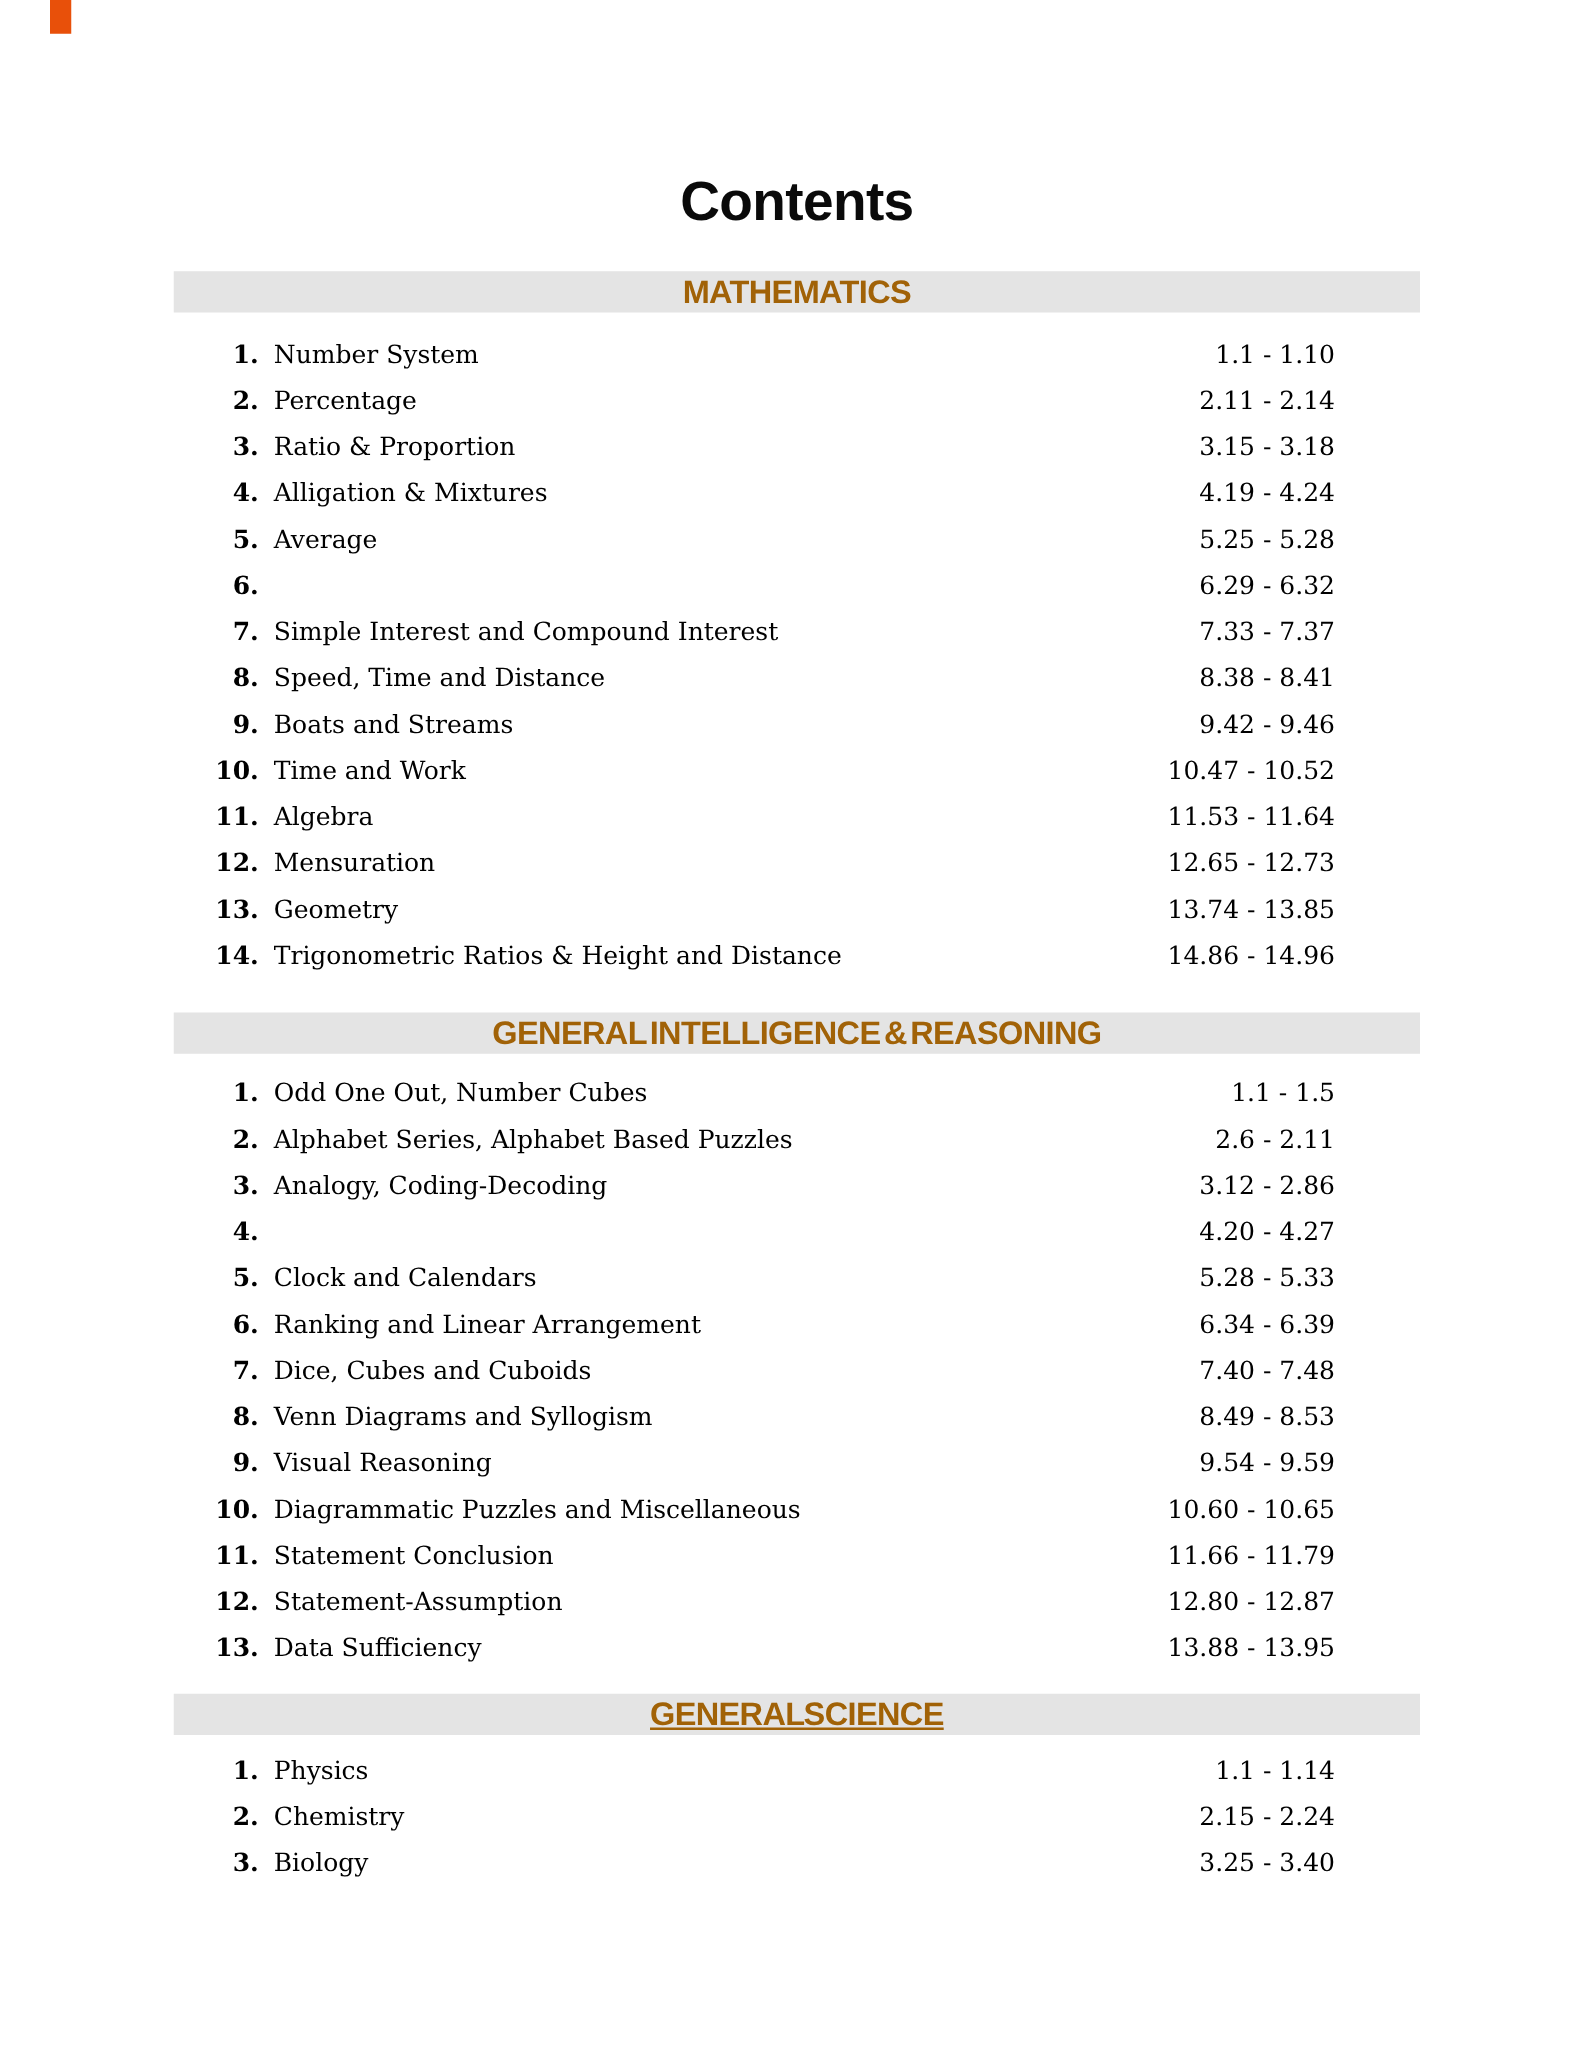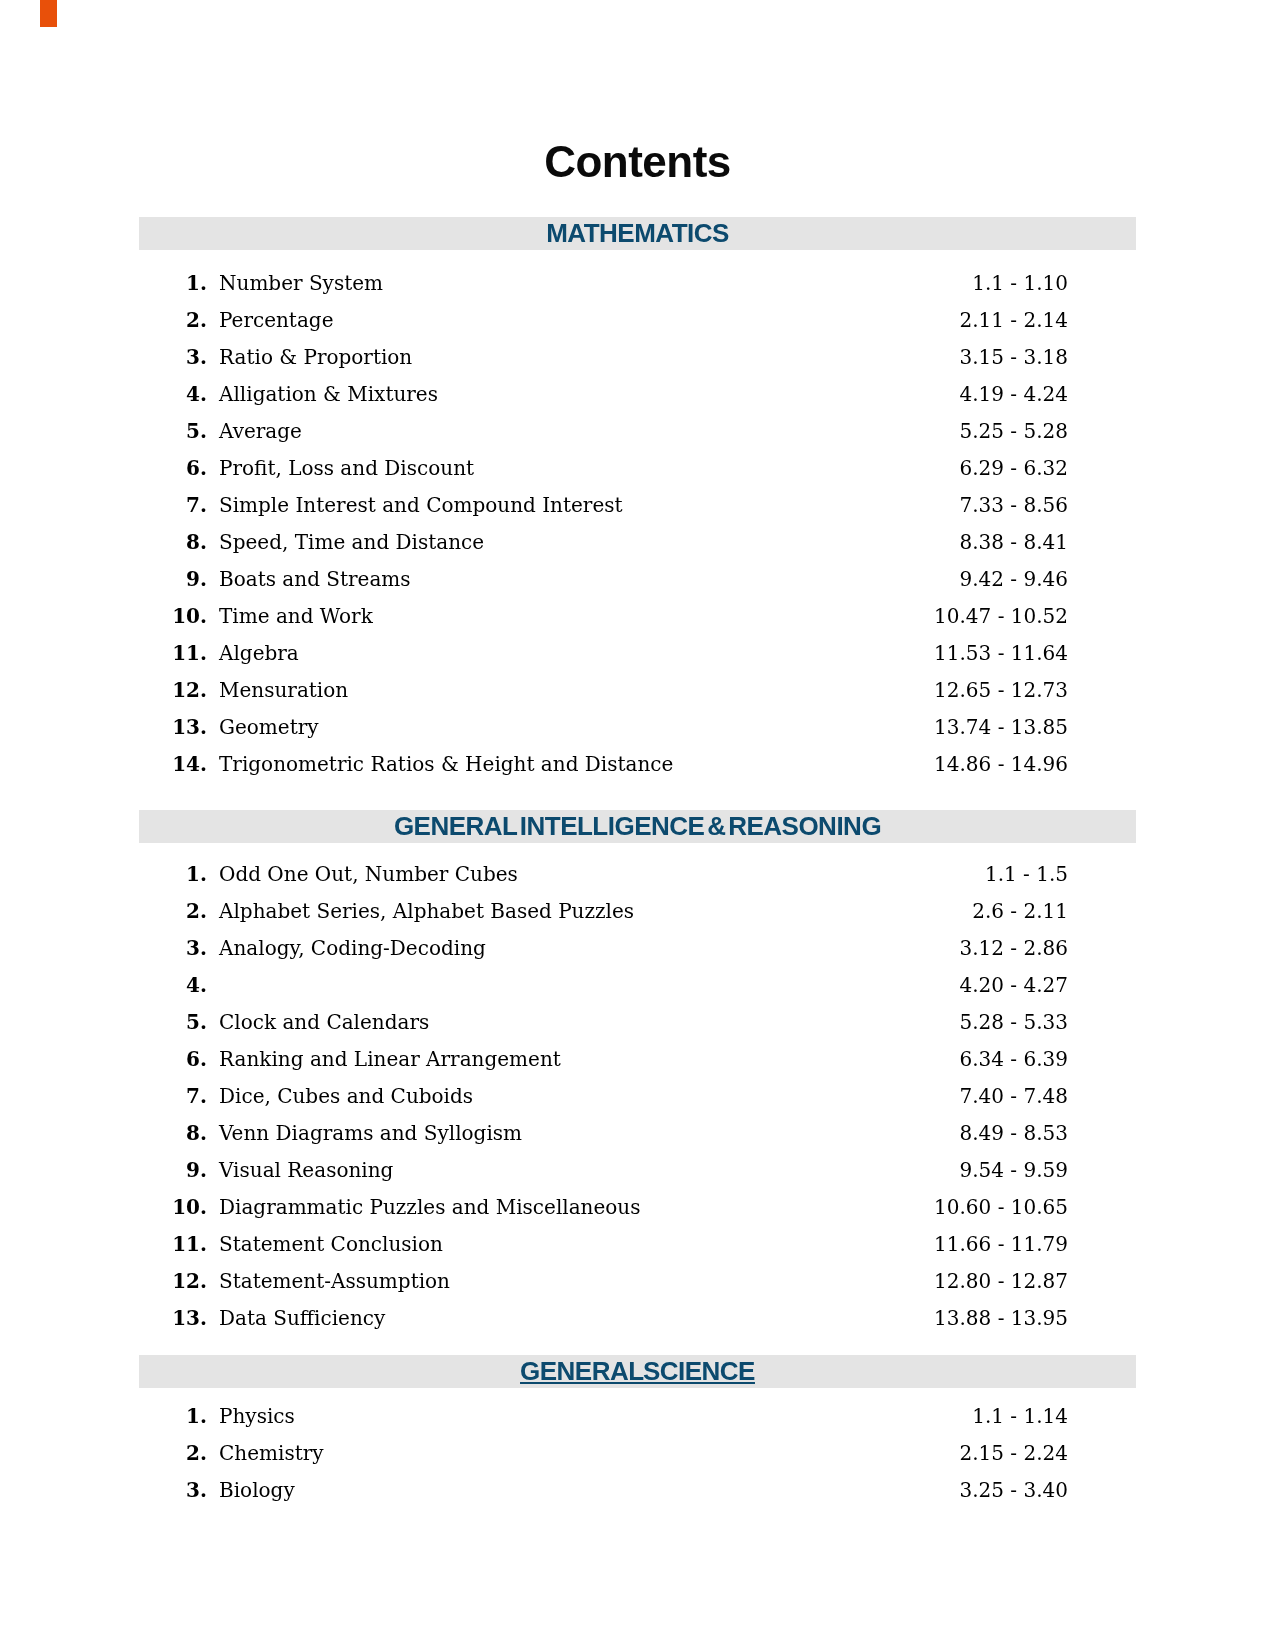--- a/index.html
+++ b/index.html
@@ -43,21 +43,21 @@
     width: 997px;
     height: 33px;
     display: flex;
     align-items: center;
     justify-content: center;
     font-family: "Liberation Sans", sans-serif;
     font-weight: bold;
     font-size: 26px;
     letter-spacing: -0.5px;
     word-spacing: -4px;
-    color: #0c4a6e;
+    color: #a16207;
   }
   section:nth-child(2) { margin-top: 27px; }
   section:nth-child(3) { margin-top: 18px; }
   section:nth-child(3) .band { word-spacing: -7px; text-decoration: underline; }
   .list {
     margin: 15px 207px 0 150px;
   }
   section:nth-child(2) .list { margin-top: 13px; }
   section:nth-child(3) .list { margin-top: 10px; }
   .row {
@@ -118,28 +118,27 @@
   </div>
 
   <div class="row">
     <span class="num">5.</span>
     <span class="t">Average</span>
     <span class="pages">5.25 - 5.28</span>
   </div>
 
   <div class="row">
     <span class="num">6.</span>
-    <span class="t">Profit, Loss and Discount</span>
     <span class="pages">6.29 - 6.32</span>
   </div>
 
   <div class="row">
     <span class="num">7.</span>
     <span class="t">Simple Interest and Compound Interest</span>
-    <span class="pages">7.33 - 8.56</span>
+    <span class="pages">7.33 - 7.37</span>
   </div>
 
   <div class="row">
     <span class="num">8.</span>
     <span class="t">Speed, Time and Distance</span>
     <span class="pages">8.38 - 8.41</span>
   </div>
 
   <div class="row">
     <span class="num">9.</span>

